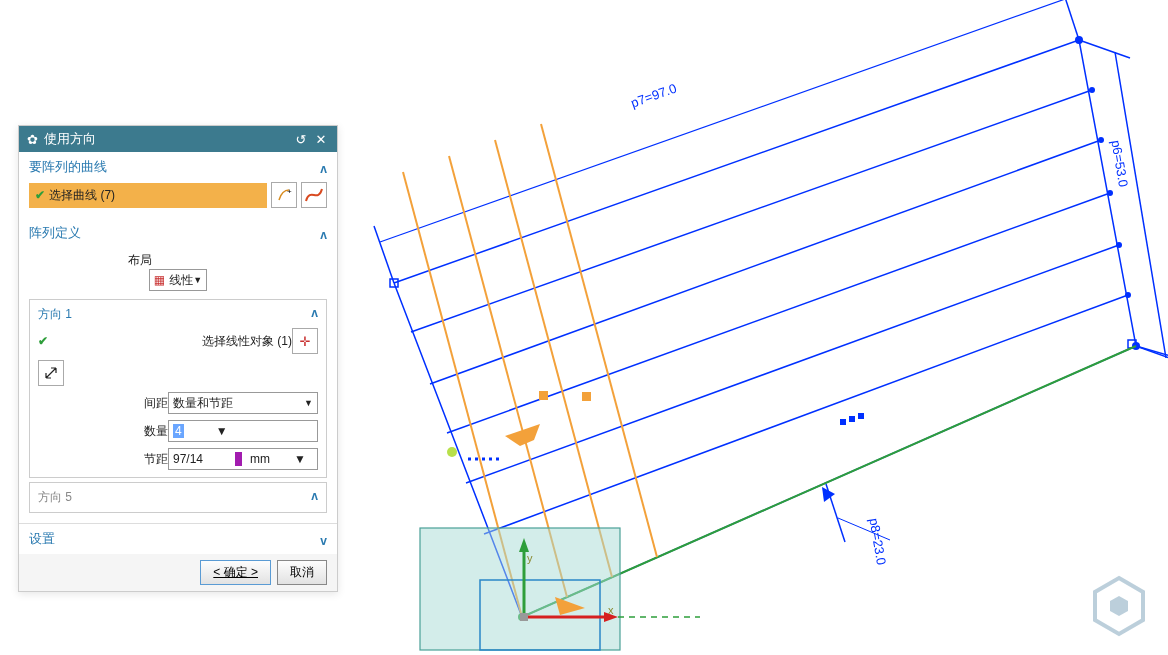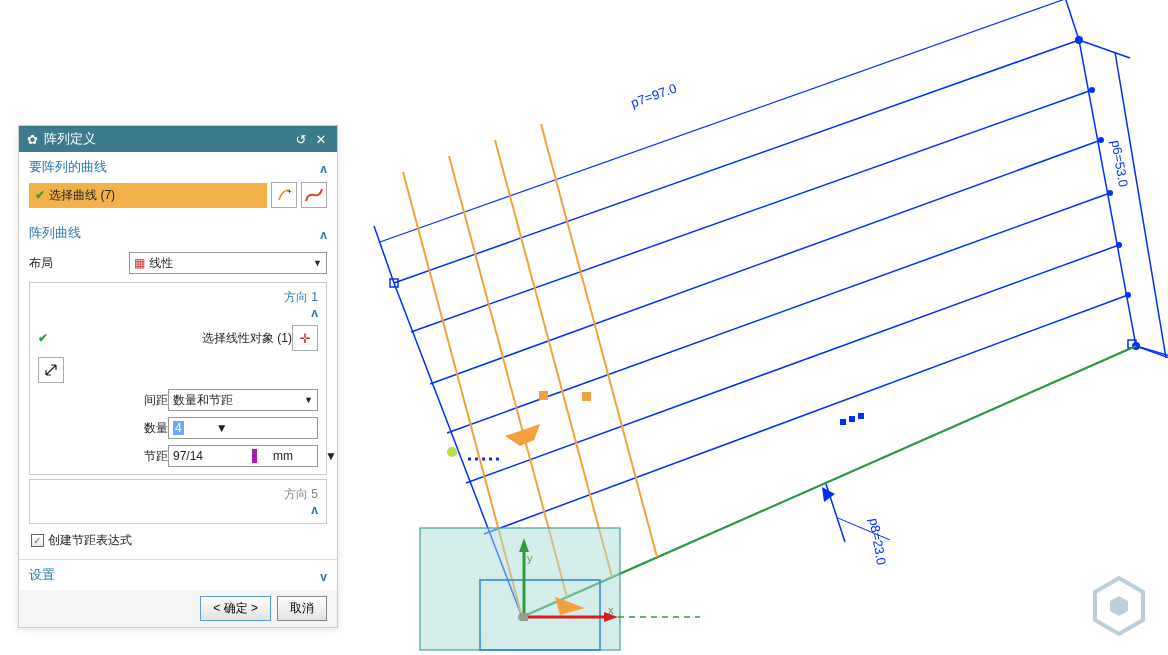--- a/index.html
+++ b/index.html
@@ -15,44 +15,44 @@
   .section-hdr .spacer { flex: 1; }
   .chevron { color: #2a7ab0; font-size: 12px; font-weight: bold; }
   .section-body { padding: 0 10px 6px 10px; }
   
   .sel-row { display: flex; align-items: center; gap: 4px; margin-bottom: 4px; }
   .sel-box { background: #f3b14a; color: #222; font-size: 12px; padding: 4px 6px; flex: 1; display: flex; align-items: center; }
   .check-green { color: #2e9e3b; font-weight: bold; margin-right: 4px; }
   .icon-btn { width: 26px; height: 26px; border: 1px solid #aaa; background: #fff; display: inline-flex; align-items: center; justify-content: center; cursor: pointer; font-size: 13px; }
   .curve-swatch { width: 26px; height: 26px; border: 1px solid #aaa; display: inline-flex; align-items: center; justify-content: center; }
   
-  .form-row { display: flex; align-items: center; font-size: 12px; color: #222; padding: 4px 0; }
+  .form-row { display: flex; align-items: center; font-size: 12px; color: #222; padding: 4px 0; flex-direction: column; }
   .form-row .lbl { width: 100px; }
   .form-row .ctrl { flex: 1; }
   .select { width: 100%; border: 1px solid #999; background: #fff; font-size: 12px; padding: 2px 4px; height: 22px; display: flex; align-items: center; }
   .select .spacer { flex: 1; }
   .select .dd { font-size: 9px; }
   .input-num { width: 100%; border: 1px solid #999; background: #fff; font-size: 12px; padding: 2px 4px; height: 22px; display: flex; align-items: center; }
   .input-num .selhl { background: #6aa6ff; color: #fff; padding: 0 2px; }
   
   .sub-group { border: 1px solid #ccc; padding: 4px 8px; margin: 4px 0; }
-  .sub-hdr { color: #2a7ab0; font-size: 12px; padding: 2px 0; display: flex; align-items: flex-end; cursor: pointer; flex-direction: column; }
+  .sub-hdr { color: #2a7ab0; font-size: 12px; padding: 2px 0; display: flex; align-items: flex-start; cursor: pointer; }
   .sub-hdr .spacer { flex: 1; }
   .sub-row { display: flex; align-items: center; font-size: 12px; color: #222; padding: 3px 0; }
   .sub-row .lbl { flex: 1; text-align: right; }
   .sub-row .ctrl { width: 150px; display: flex; gap: 2px; }
   .sub-row .ctrl .select, .sub-row .ctrl .input-num { flex: 1; gap: 16px; }
   .greyed { color: #888; }
   
   .chk { width: 13px; height: 13px; border: 1px solid #666; background: linear-gradient(#fff,#e8e8e8); display: inline-flex; align-items: center; justify-content: center; font-size: 10px; margin-right: 4px; }
   .chk.on::after { content: "✓"; color: #2a7ab0; }
   
   .btn-row { padding: 6px 10px; display: flex; justify-content: flex-end; gap: 6px; background: #f5f5f5; }
   .btn { border: 1px solid #888; background: linear-gradient(#fdfdfd,#e2e2e2); font-size: 12px; padding: 3px 12px; cursor: pointer; }
-  .btn.primary { border-color: #5a9bd4; }
+  .btn.primary { border-color: #5a9bd4; text-decoration: underline; }
   
   .canvas { position: absolute; left: 0; top: 0; width: 1168px; height: 655px; }
   
   .dim-label { position: absolute; color: #0030ff; font-size: 13px; }
   .logo { position: absolute; right: 14px; bottom: 14px; opacity: 0.4; }
 </style>
 </head>
 <body>
 
 <svg class="canvas" viewBox="0 0 1168 655">
@@ -153,21 +153,21 @@
 <svg class="logo" width="70" height="70">
   <g transform="translate(35,35)">
     <polygon points="0,-28 24,-14 24,14 0,28 -24,14 -24,-14" fill="none" stroke="#5a8aa8" stroke-width="4"></polygon>
     <polygon points="0,-10 9,-5 9,5 0,10 -9,5 -9,-5" fill="#5a8aa8"></polygon>
   </g>
 </svg>
 
 <div class="dialog">
   <div class="dlg-title">
     <span class="gear">✿</span>
-    <span>阵列定义</span>
+    <span>使用方向</span>
     <span class="spacer"></span>
     <span class="tbtn">↺</span>
     <span class="tbtn">✕</span>
   </div>
 
   <div class="section-hdr">
     <span>要阵列的曲线</span>
     <span class="spacer"></span>
       <span class="chevron">ʌ</span>
   </div>
@@ -185,21 +185,21 @@
       </div>
       <div class="curve-swatch">
         <svg width="20" height="20">
             <path d="M2 16 C6 2,14 18,18 4" stroke="#d94a20" stroke-width="2" fill="none"></path>
           </svg>
       </div>
     </div>
   </div>
 
   <div class="section-hdr">
-    <span>阵列曲线</span>
+    <span>阵列定义</span>
     <span class="spacer"></span>
       <span class="chevron">ʌ</span>
   </div>
   <div class="section-body">
     <div class="form-row">
       <div class="lbl">布局</div>
       <div class="ctrl">
         <div class="select">
           <span style="color:#c83030;margin-right:4px;">▦</span>
           <span>线性</span>
@@ -246,39 +246,35 @@
               <span class="dd">▼</span>
           </div>
         </div>
       </div>
       <div class="sub-row">
         <span class="lbl">节距</span>
         <div class="ctrl">
           <div class="input-num">
             <span>97/14</span>
             <span class="spacer"></span>
-            <span style="border-left:5px solid #a21caf;padding:0 16px;margin-left:17px;">mm</span>
+            <span style="border-left:7px solid #a21caf;padding:0 8px;">mm</span>
             <span class="dd">▼</span>
           </div>
         </div>
       </div>
     </div>
 
     <div class="sub-group">
       <div class="sub-hdr greyed">
         <span>方向 5</span>
         <span class="spacer"></span>
           <span class="chevron">ʌ</span>
       </div>
     </div>
 
-    <div class="sub-row" style="padding:4px 2px;">
-      <span class="chk on"></span>
-      <span>创建节距表达式</span>
-    </div>
   </div>
 
   <div class="section-hdr" style="border-top:1px solid #ddd;gap:32px;">
     <span>设置</span>
     <span class="spacer"></span>
       <span class="chevron">v</span>
   </div>
 
   <div class="btn-row">
     <div class="btn primary">&lt; 确定 &gt;</div>

